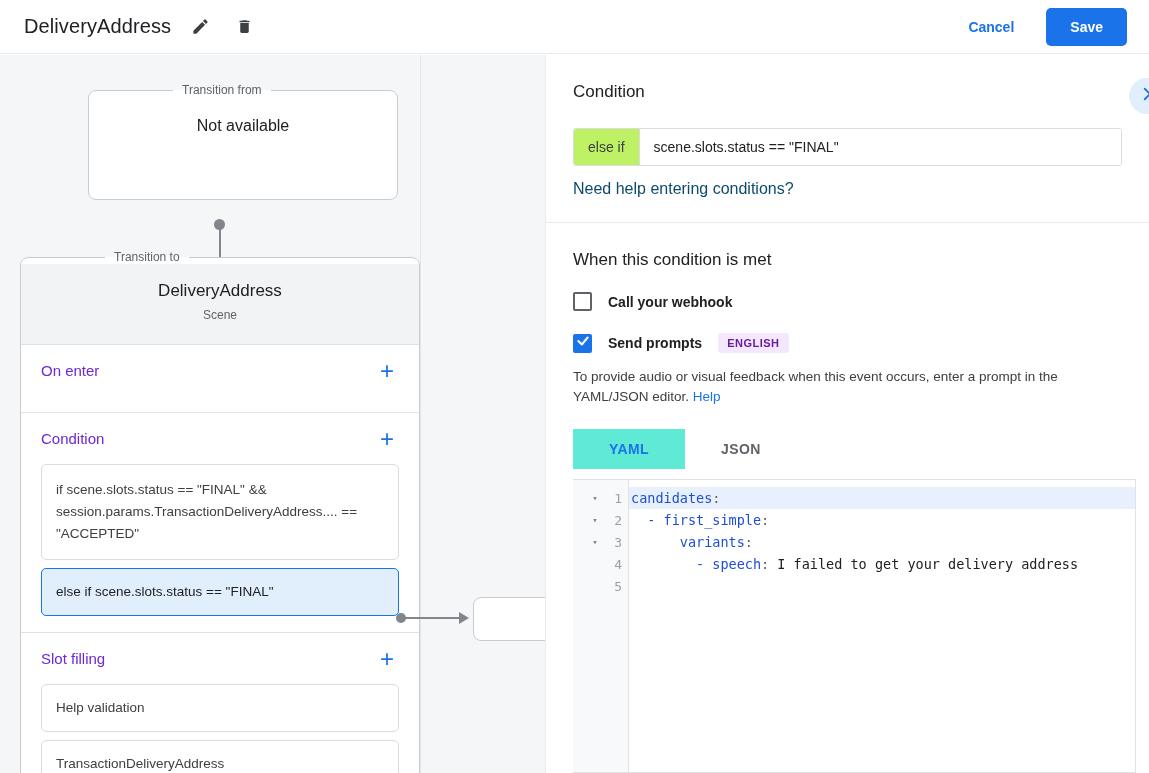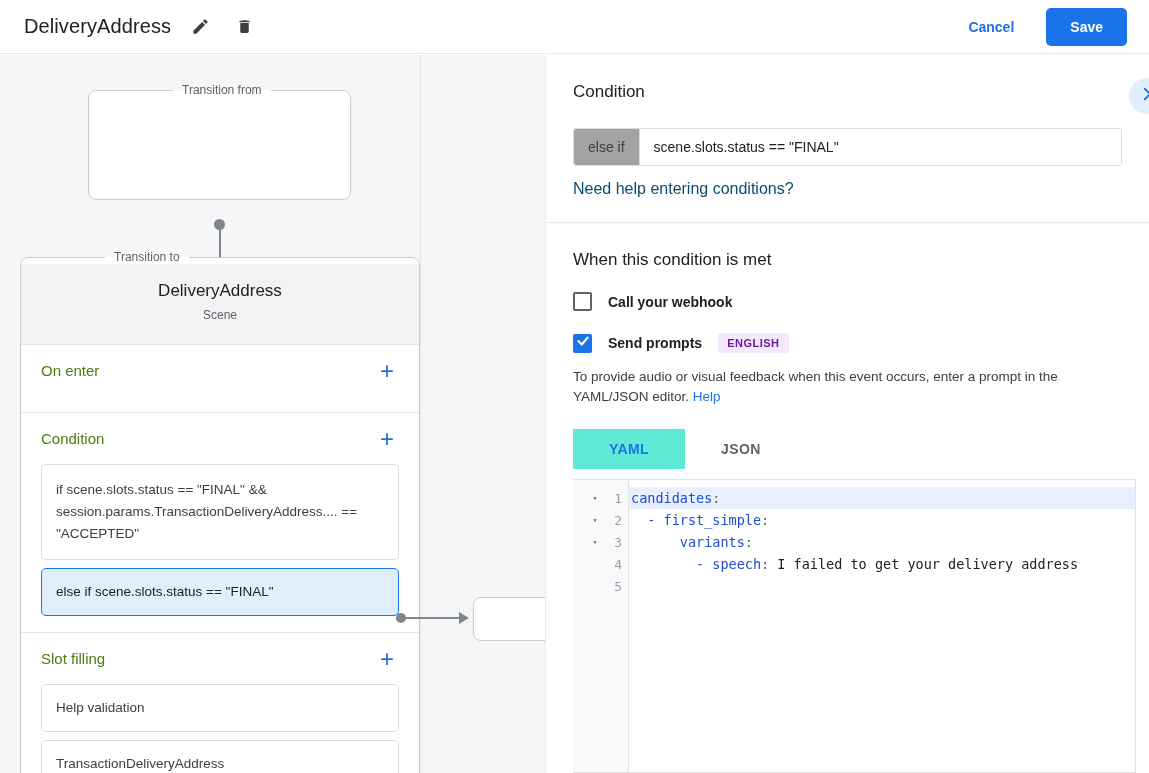--- a/index.html
+++ b/index.html
@@ -53,21 +53,21 @@
     background: #ffffff;
     padding: 0;
   }
   fieldset.node > legend {
     font-size: 12px; color: #5f6368; padding: 0 9px;
     margin-left: 84px;
   }
 
   
   .node-from {
-    left: 88px; top: 28px; width: 263px; height: 117px;
+    left: 88px; top: 28px; width: 310px; height: 117px;
   }
   .node-from .node-body {
     display: flex; align-items: flex-start; justify-content: center;
     padding-top: 20px;
   }
   .node-title-lg { font-size: 16px; color: #202124; }
 
   
   .conn-dot {
     position: absolute; width: 11px; height: 11px; border-radius: 50%;
@@ -105,21 +105,21 @@
 
   .section {
     border-bottom: 1px solid #e0e2e4;
     padding: 0 20px 16px 20px;
   }
   .section:last-child { border-bottom: none; }
   .section-head {
     display: flex; align-items: center; justify-content: space-between;
     height: 51px;
   }
-  .section-title { font-size: 15px; color: #4d7c0f; }
+  .section-title { font-size: 15px; color: #6d28d9; }
   .plus-btn {
     color: #1a73e8; font-size: 24px; line-height: 1; cursor: pointer;
     width: 24px; text-align: center; font-weight: 300;
   }
   .chip {
     border: 1px solid #dadce0; border-radius: 5px;
     background: #ffffff; color: #3c4043;
     font-size: 13.5px; line-height: 22px;
     padding: 12px 14px; margin-bottom: 8px;
   }
@@ -166,21 +166,21 @@
   .panel-section { padding: 0 27px; }
   .panel-h {
     font-size: 17px; color: #202124; padding-top: 27px;
   }
   .cond-row {
     display: flex; margin-top: 26px;
     border: 1px solid #dadce0; border-radius: 3px; overflow: hidden;
     height: 38px;
   }
   .cond-prefix {
-    background: #a3a3a3; color: #3c4043; font-size: 14px;
+    background: #bef264; color: #3c4043; font-size: 14px;
     display: flex; align-items: center; padding: 0 14px;
     border-right: 1px solid #dadce0;
   }
   .cond-input {
     flex: 1; border: none; outline: none; font-size: 14px; color: #202124;
     padding: 0 14px; font-family: "Liberation Sans", sans-serif;
     background: #ffffff;
   }
   .help-link {
     display: inline-block; margin-top: 14px;
@@ -289,20 +289,23 @@
   <button class="cancel-btn">Cancel</button>
   <button class="save-btn">Save</button>
 </div>
 
 <div class="canvas">
 
   <div class="canvas-vline"></div>
 
   <fieldset class="node node-from">
     <legend>Transition from</legend>
+    <div class="node-body">
+      <div class="node-title-lg">Not available</div>
+    </div>
   </fieldset>
 
   <div class="conn-dot"></div>
   <div class="conn-line"></div>
   <div class="conn-arrow"></div>
 
   <fieldset class="node node-to">
     <legend>Transition to</legend>
 
     <div class="scene-head">

